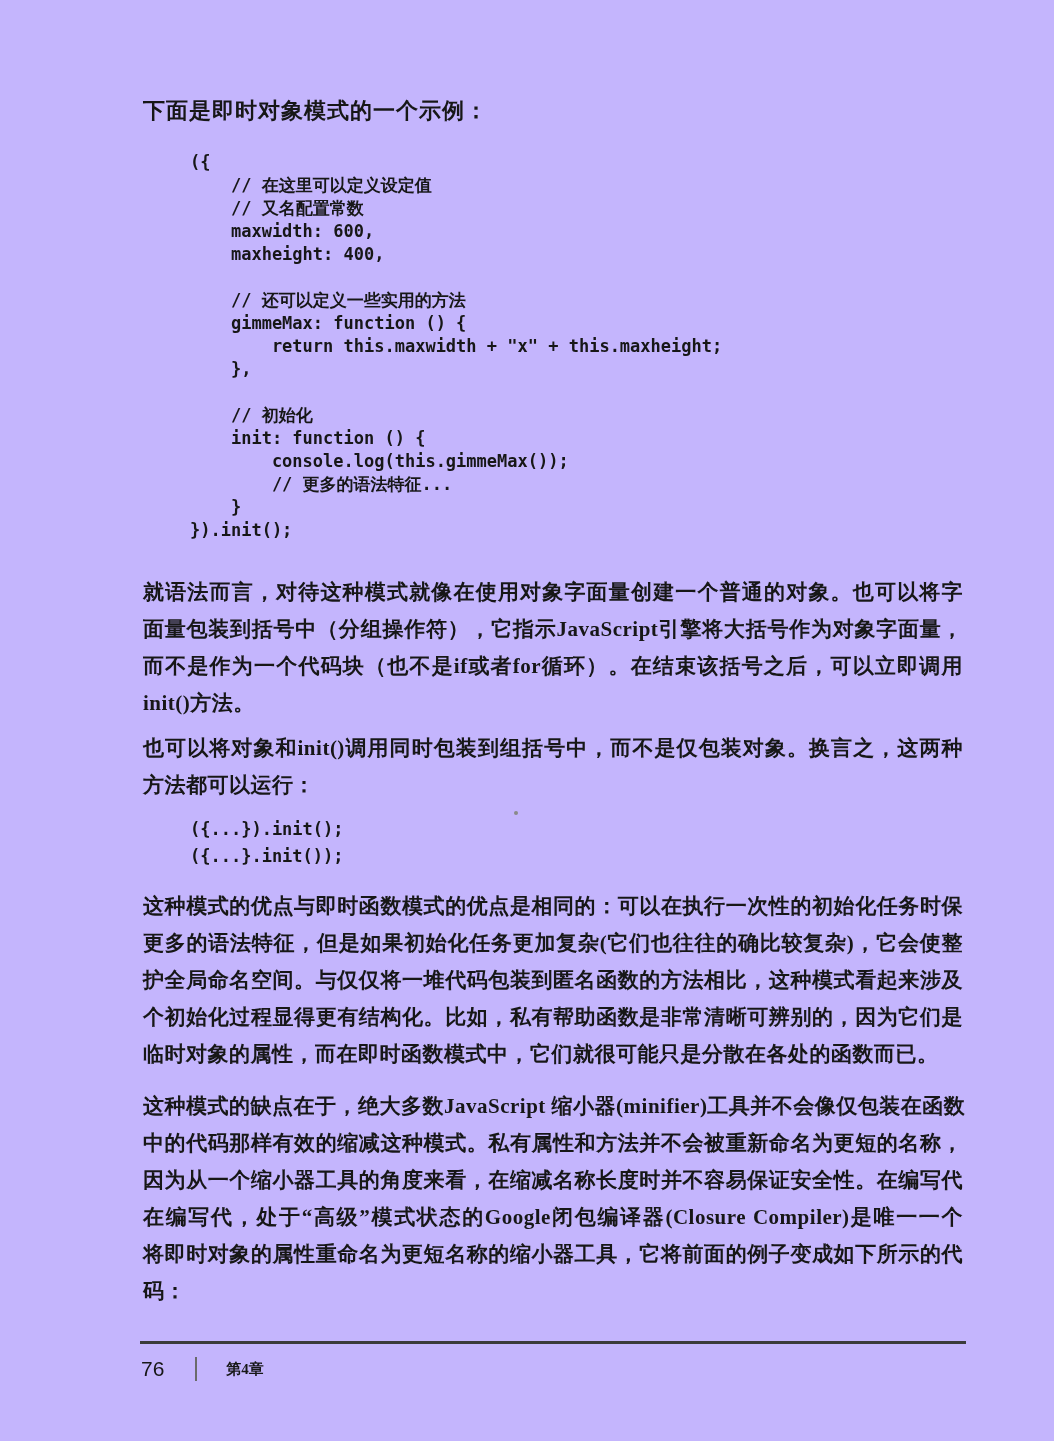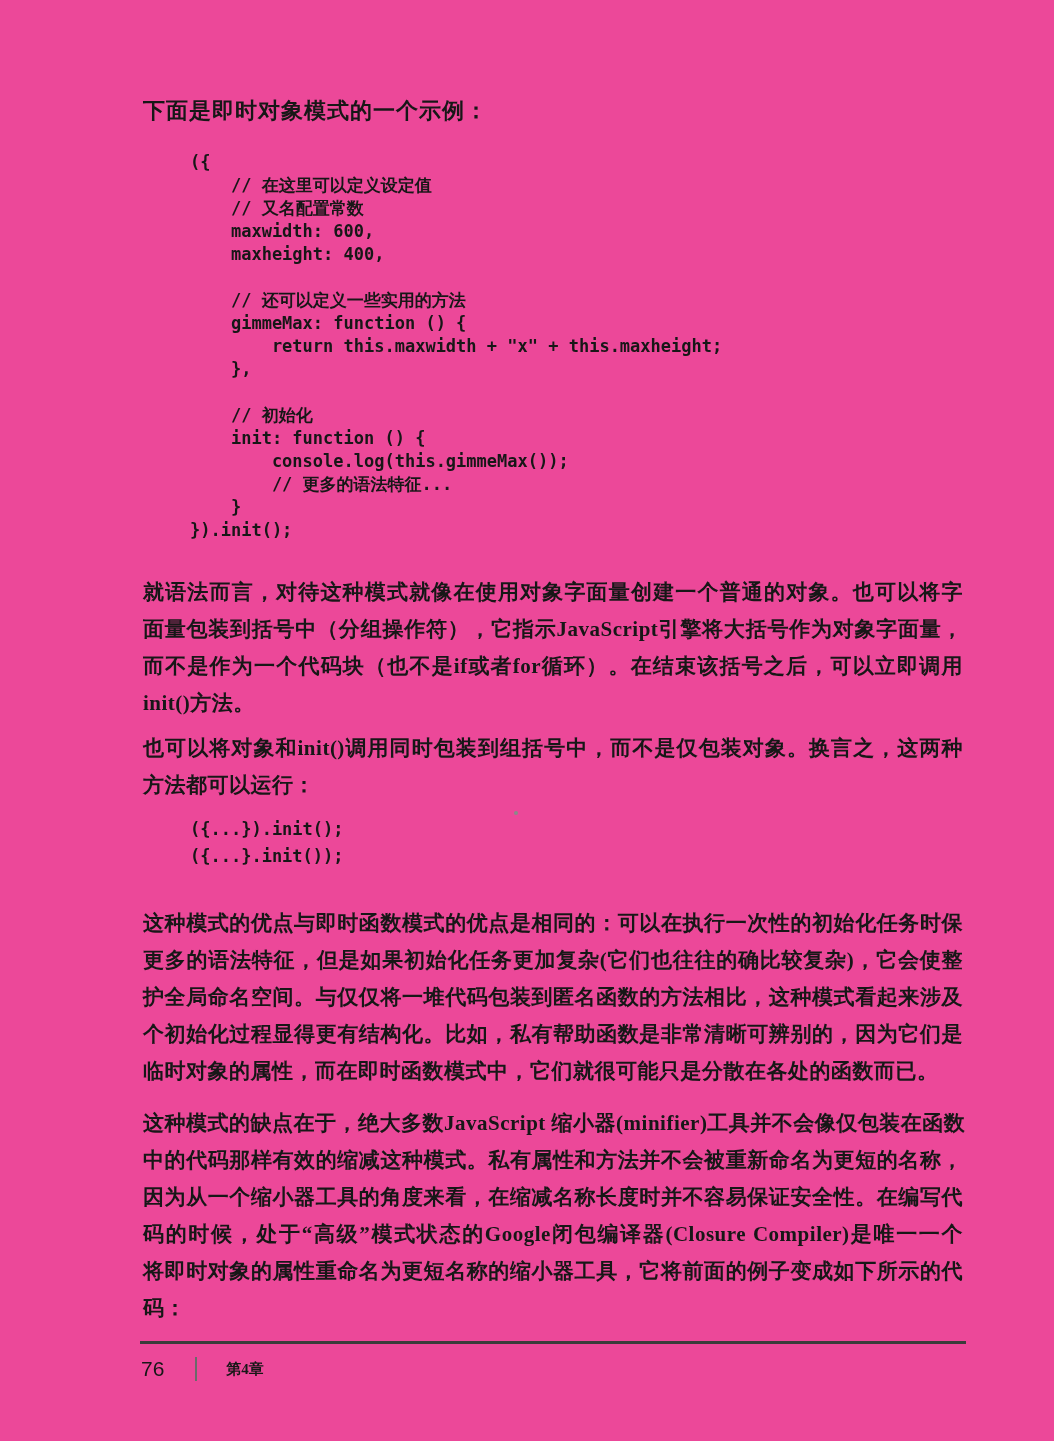--- a/index.html
+++ b/index.html
@@ -5,21 +5,21 @@
 <style>
   html, body {
     margin: 0;
     padding: 0;
     background: #ffffff;
   }
   .page {
     position: relative;
     width: 1054px;
     height: 1441px;
-    background: #ec4899;
+    background: #c4b5fd;
     overflow: hidden;
     color: #171717;
     font-family: "Liberation Serif", serif;
   }
   .content {
     position: absolute;
     left: 143px;
     top: 97px;
     width: 820px;
   }
@@ -55,21 +55,21 @@
     line-height: 37px;
     height: 37px;
   }
   .para .tline.j {
     text-align: justify;
     text-align-last: justify;
     -moz-text-align-last: justify;
   }
   .p1 { margin-top: 32px; }
   .p2 { margin-top: 8px;  margin-bottom: 12px; }
-  .p3 { margin-top: 35px; }
+  .p3 { margin-top: 18px; }
   .p4 { margin-top: 15px; }
   .speck {
     position: absolute;
     left: 514px;
     top: 811px;
     width: 4px;
     height: 4px;
     border-radius: 50%;
     background: #8a8a8a;
   }
@@ -157,21 +157,21 @@
       <div class="tline j">更多的语法特征，但是如果初始化任务更加复杂(它们也往往的确比较复杂)，它会使整</div>
       <div class="tline j">护全局命名空间。与仅仅将一堆代码包装到匿名函数的方法相比，这种模式看起来涉及</div>
       <div class="tline j">个初始化过程显得更有结构化。比如，私有帮助函数是非常清晰可辨别的，因为它们是</div>
       <div class="tline">临时对象的属性，而在即时函数模式中，它们就很可能只是分散在各处的函数而已。</div>
     </div>
 
     <div class="para p4">
       <div class="tline j">这种模式的缺点在于，绝大多数JavaScript 缩小器(minifier)工具并不会像仅包装在函数</div>
       <div class="tline j">中的代码那样有效的缩减这种模式。私有属性和方法并不会被重新命名为更短的名称，</div>
       <div class="tline j">因为从一个缩小器工具的角度来看，在缩减名称长度时并不容易保证安全性。在编写代</div>
-      <div class="tline j">码的时候，处于“高级”模式状态的Google闭包编译器(Closure Compiler)是唯一一个</div>
+      <div class="tline j">在编写代，处于“高级”模式状态的Google闭包编译器(Closure Compiler)是唯一一个</div>
       <div class="tline j">将即时对象的属性重命名为更短名称的缩小器工具，它将前面的例子变成如下所示的代</div>
       <div class="tline">码：</div>
     </div>
 
   </div>
 
   <div class="speck"></div>
 
   <div class="footer">
     <div class="footer-rule"></div>

